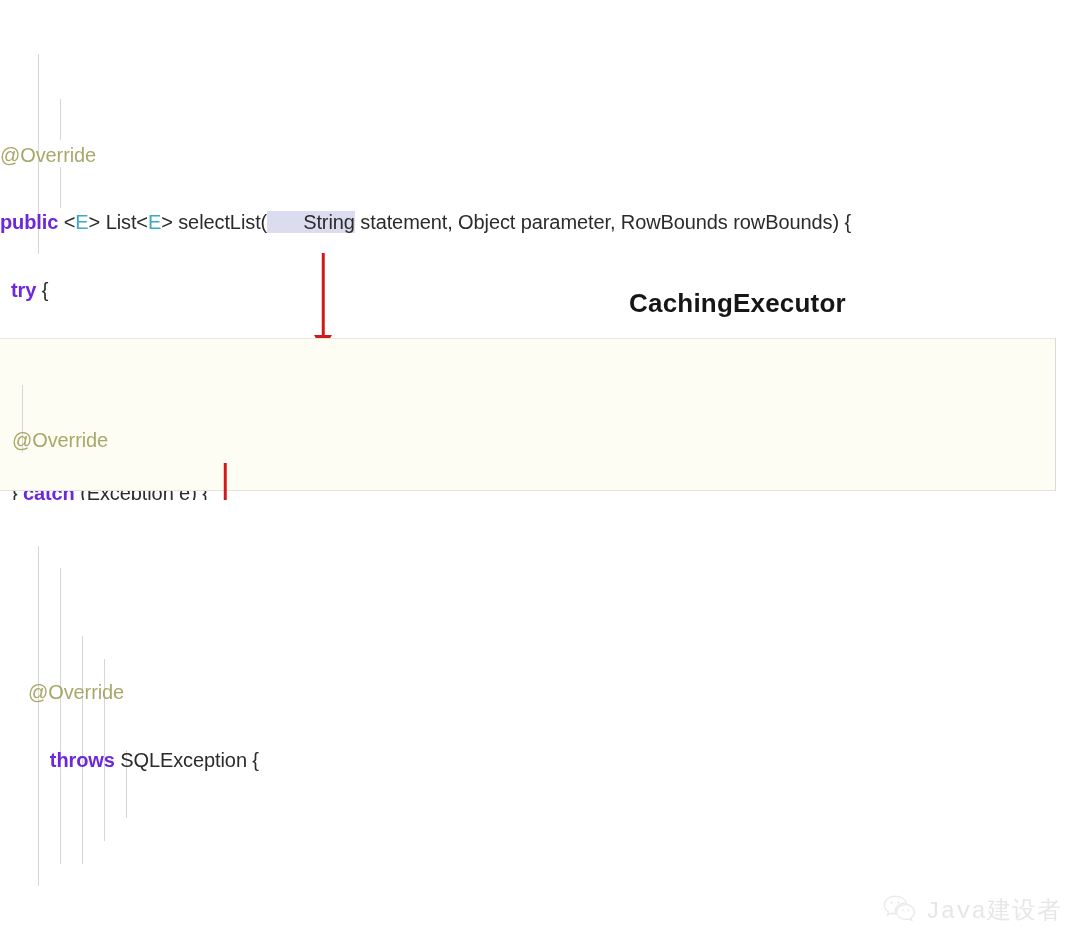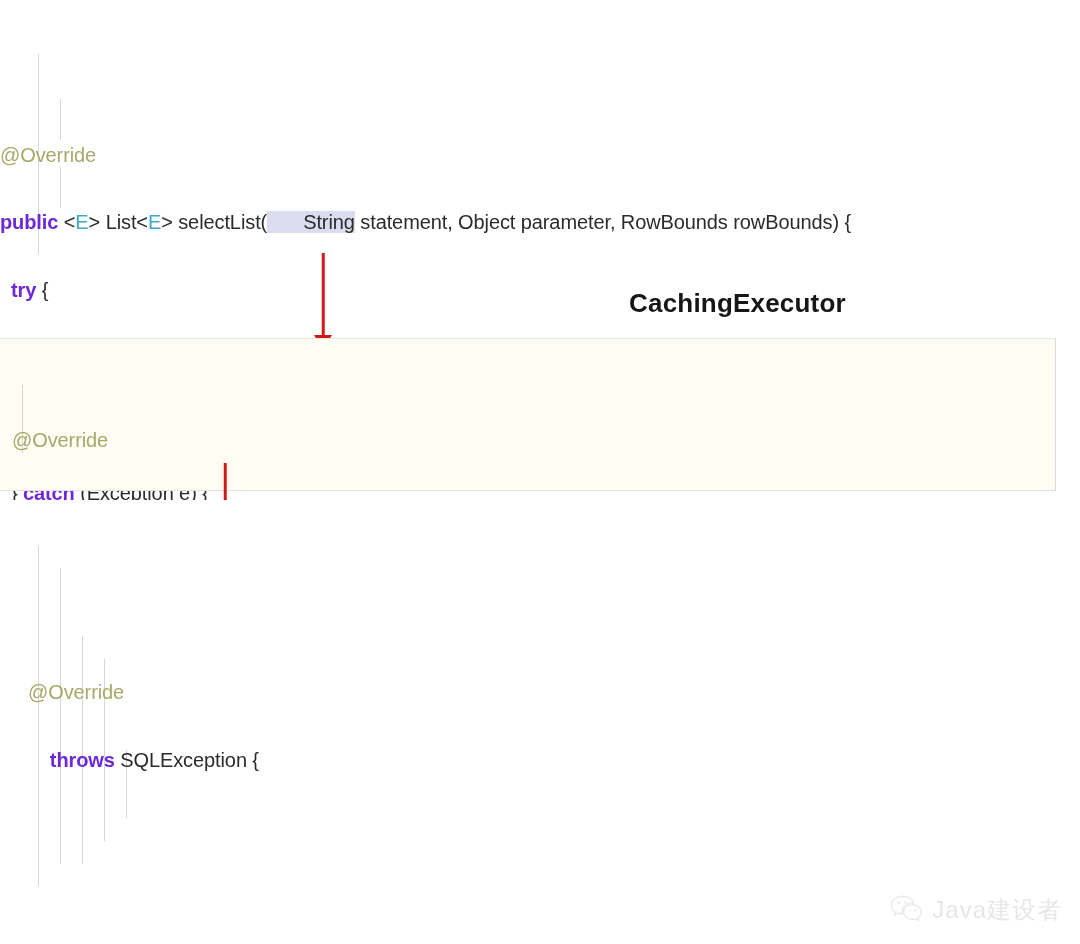--- a/index.html
+++ b/index.html
@@ -101,21 +101,21 @@
   }
 
   
   #watermark {
     position: absolute;
     right: 18px; bottom: 18px;
     display: flex; align-items: center; gap: 8px;
     opacity: 0.34;
   }
   #watermark .wm-text {
-    font-family: Liberation Sans, sans-serif;
+    font-family: Liberation Mono, monospace;
     font-size: 24px;
     color: #b8b8b8;
     letter-spacing: 1px;
   }
 </style>
 </head>
 <body>
 
 <div class="code-block" id="block1">
   <div class="guide" style="left:38px; top:46px;  height:200px;"></div>

